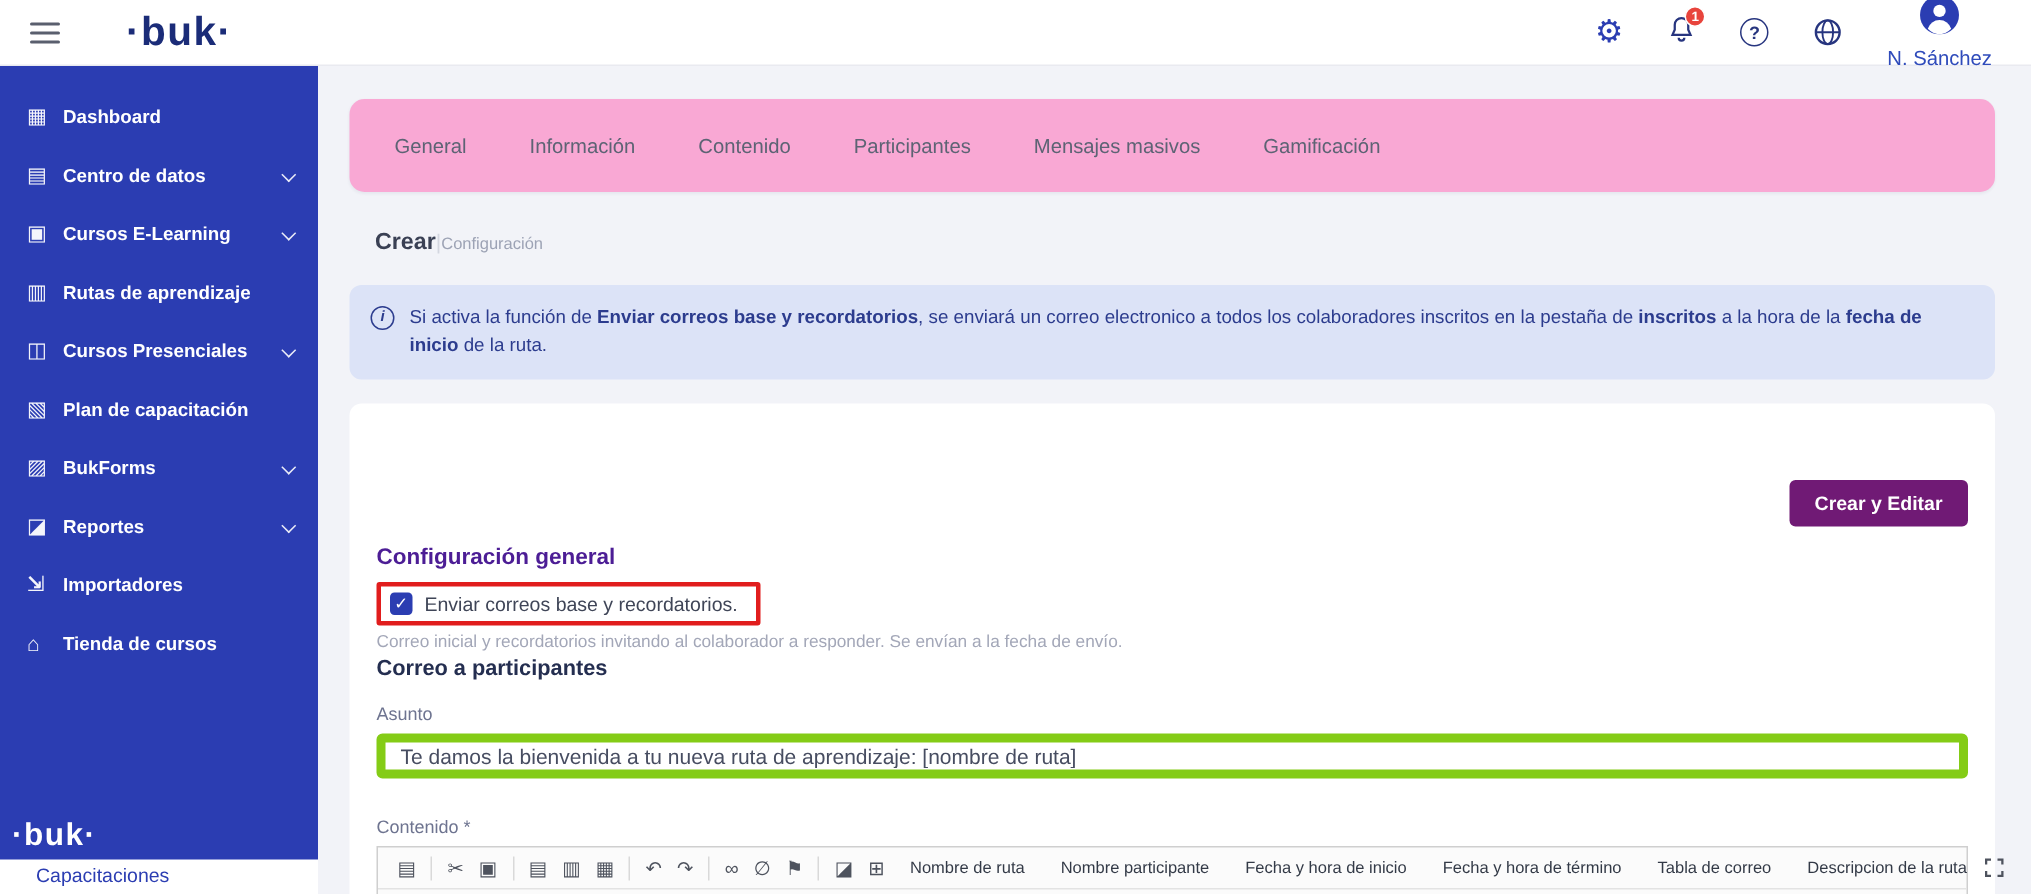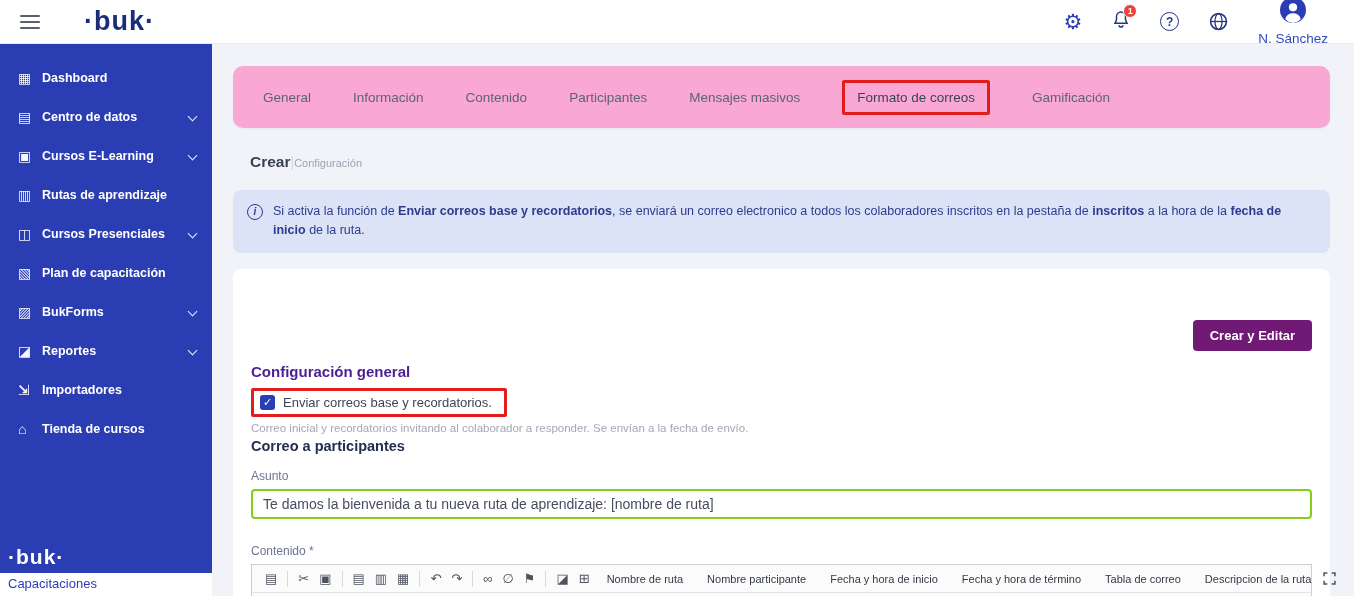--- a/index.html
+++ b/index.html
@@ -48,21 +48,21 @@
   .nav-icon { width:24px; font-size:14px; flex:none; opacity:.95; }
   .chev {
     margin-left:auto; width:7px; height:7px;
     border-right:1.6px solid #fff; border-bottom:1.6px solid #fff;
     transform:rotate(45deg); opacity:.9; flex:none;
   }
   .side-logo {
     margin-top:auto; color:#fff; font-size:21px; font-weight:bold;
     letter-spacing:1px; padding:0 0 4px 8px;
   }
-  .side-footer { background:#fff; padding:3px 8px 5px; font-size:13px; color:#2b3db2; cursor:pointer; }
+  .side-footer { background:#fff; padding:3px 24px 5px; font-size:13px; color:#2b3db2; cursor:pointer; }
   
   .main { margin-left:212px; padding:66px 24px 0 21px; }
   .tabs-card {
     background:#f9a8d4; border-radius:10px; height:62px;
     display:flex; align-items:center; padding:0 30px; gap:42px;
     box-shadow:0 1px 2px rgba(40,50,90,.06);
   }
   .tab { font-size:13.5px; color:#5d6374; cursor:pointer; white-space:nowrap; }
   .tab-highlight {
     border:3px solid #e11d1d; padding:7px 12px; color:#3c4356; border-radius:2px;
@@ -102,21 +102,21 @@
   .checkbox {
     width:15px; height:15px; background:#2b3db2; border-radius:3px; color:#fff;
     font-size:11px; display:flex; align-items:center; justify-content:center; flex:none;
   }
   .checkbox-label { font-size:13px; color:#3f4557; }
   .helper { font-size:11.5px; color:#a3a7b8; margin-top:5px; }
   .subsection { font-size:14.5px; font-weight:bold; color:#242e50; margin-top:4px; }
   .field-label { font-size:12px; color:#6e7490; margin-top:15px; }
   .text-input {
     display:block; width:100%; margin-top:6px; height:30px;
-    border:2px solid #84cc16; border-radius:4px; font-size:14px; color:#474d61;
+    border:6px solid #84cc16; border-radius:4px; font-size:14px; color:#474d61;
     padding:0 10px; background:#fff; font-family:inherit; outline:none;
   }
   .editor { margin-top:6px; border:1px solid #cfcfcf; background:#fbfbfb; }
   .toolbar-row {
     display:flex; align-items:center; padding:4px 8px;
     border-bottom:1px solid #e3e3e3; white-space:nowrap;
   }
   .tb-icon { font-size:13px; color:#4e535e; padding:2px 5px; cursor:pointer; line-height:1.2; }
   .tb-sep { width:1px; height:16px; background:#d9d9d9; margin:0 5px; flex:none; }
   .tb-token { font-size:11px; color:#333a47; margin:0 12px; cursor:pointer; }
@@ -213,21 +213,20 @@
 </nav>
 
 <main class="main">
 
   <div class="tabs-card">
     <span class="tab">General</span>
     <span class="tab">Información</span>
     <span class="tab">Contenido</span>
     <span class="tab">Participantes</span>
     <span class="tab">Mensajes masivos</span>
-    <span class="tab tab-highlight">Formato de correos</span>
     <span class="tab">Gamificación</span>
   </div>
 
   <div class="breadcrumb">
     <span class="crumb-main">Crear</span>
     <span class="crumb-sep">|</span>
     <span class="crumb-sec">Configuración</span>
   </div>
 
   <div class="alert">

